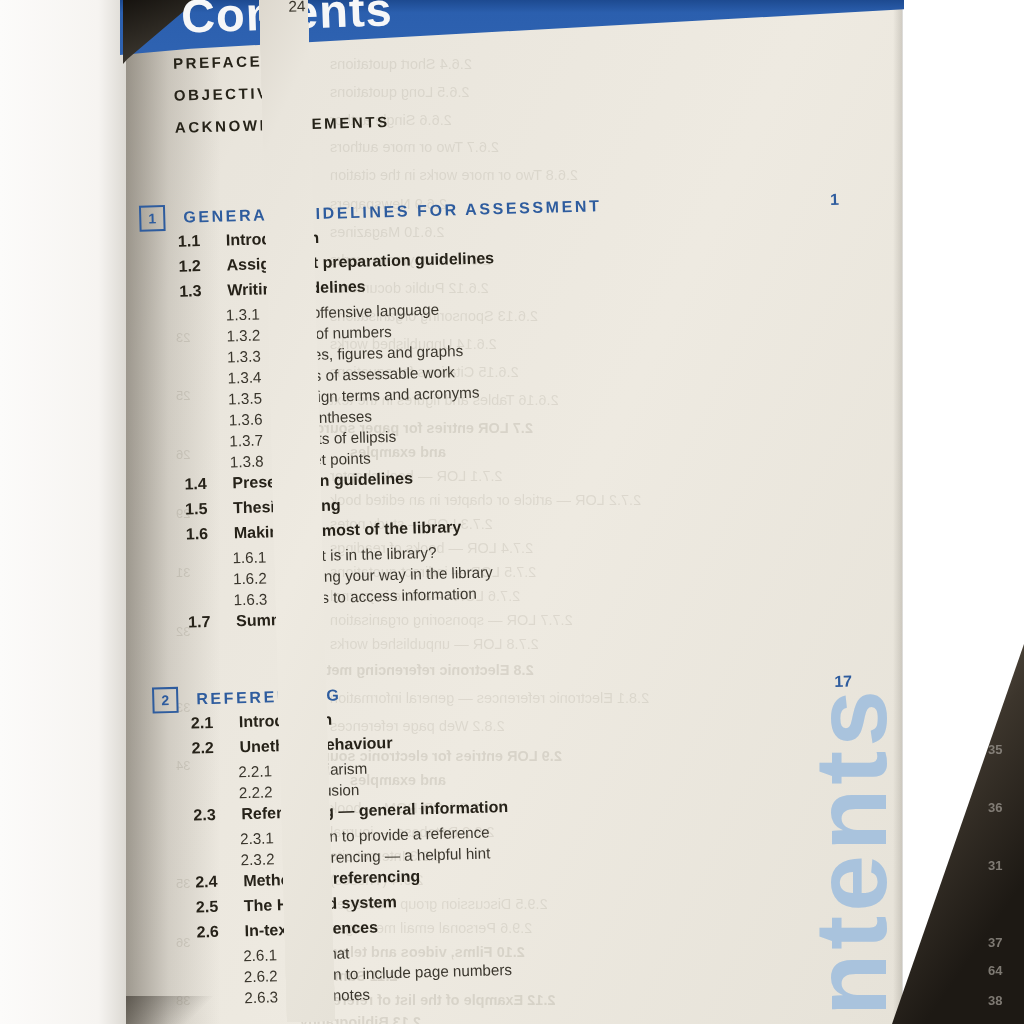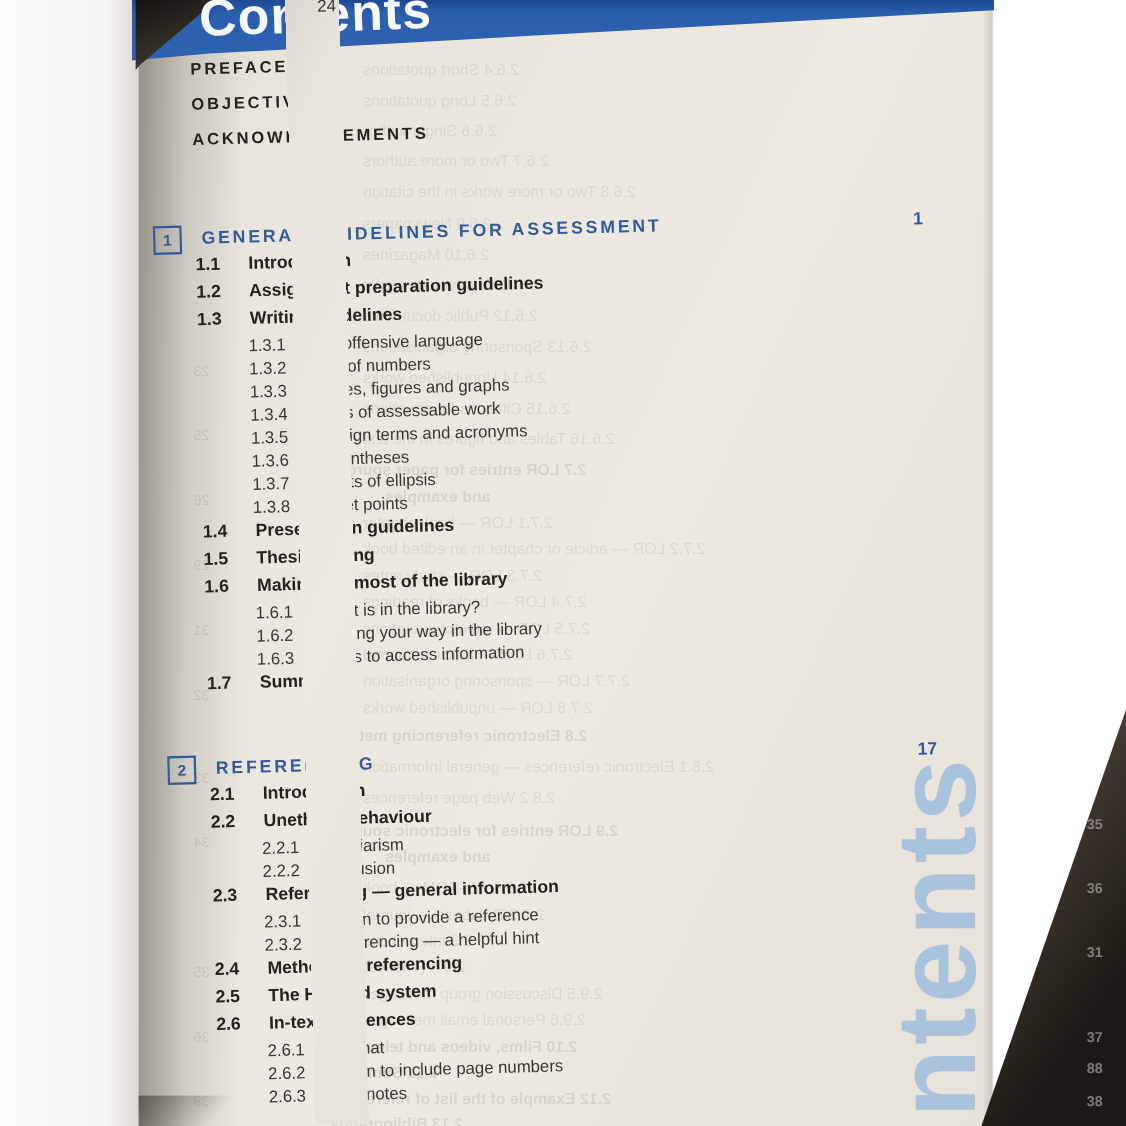--- a/index.html
+++ b/index.html
@@ -131,21 +131,21 @@
       <div class="ghost-num" style="left: 176px; top: 624px;">32</div>
       <div class="ghost-num" style="left: 176px; top: 700px;">33</div>
       <div class="ghost-num" style="left: 176px; top: 758px;">34</div>
       <div class="ghost-num" style="left: 176px; top: 876px;">35</div>
       <div class="ghost-num" style="left: 176px; top: 935px;">36</div>
       <div class="ghost-num" style="left: 176px; top: 993px;">38</div>
       <div class="edge-num" style="left: 988px; top: 742px;">35</div>
       <div class="edge-num" style="left: 988px; top: 800px;">36</div>
       <div class="edge-num" style="left: 988px; top: 858px;">31</div>
       <div class="edge-num" style="left: 988px; top: 935px;">37</div>
-      <div class="edge-num" style="left: 988px; top: 963px;">88</div>
+      <div class="edge-num" style="left: 988px; top: 963px;">64</div>
       <div class="edge-num" style="left: 988px; top: 993px;">38</div>
     </div>
 
   <div class="side-tab">Contents</div>
 
   <div class="content">
     <div class="fm-block">
         <div class="fm">
           <span class="label">PREFACE</span>
           <span class="page">xi</span>

